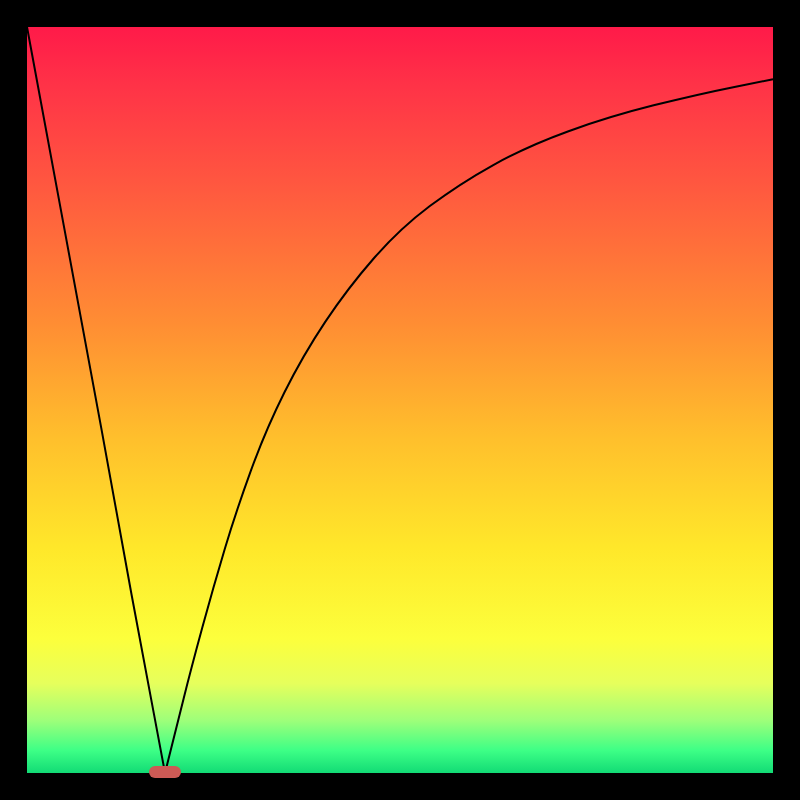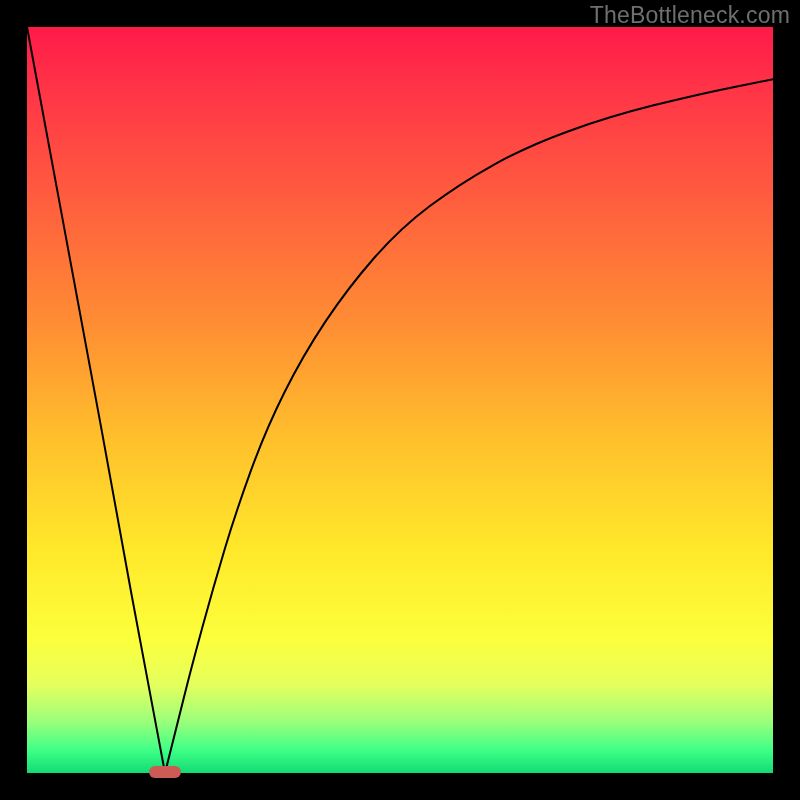--- a/index.html
+++ b/index.html
@@ -67,14 +67,13 @@
 </head>
 <body>
 
 <div class="frame">
   <div class="plot">
     <svg class="curves" viewBox="0 0 746 746" preserveAspectRatio="none">
       <path fill="none" stroke="#000" stroke-width="2" stroke-linejoin="round" d="M 0 0 L 37.300000000000004 201.41999999999996 L 74.60000000000001 402.84 L 104.44000000000001 566.96 L 126.82000000000001 686.32 L 138.01 746 L 138.01 746 Q 149.20000000000002 701.24 156.66000000000003 671.4 Q 164.12 641.56 175.31 600.53 Q 186.5 559.5 197.69 522.2 Q 208.88000000000002 484.90000000000003 223.8 443.87 Q 238.72 402.84 257.37 365.53999999999996 Q 276.02 328.23999999999995 298.4 294.66999999999996 Q 320.78 261.09999999999997 346.89 231.25999999999996 Q 373 201.41999999999996 402.84 179.03999999999996 Q 432.67999999999995 156.65999999999997 466.25 138.01 Q 499.82000000000005 119.36000000000001 540.85 104.44 Q 581.88 89.51999999999998 626.64 78.32999999999998 Q 671.4 67.13999999999999 708.7 59.67999999999995 T 746 52.219999999999914"></path>
     </svg>
     <div class="min-marker" style="width: 32.078px; height: 12px; left: 121.971px; top: 739px; background: rgb(204, 90, 85);"></div>
   </div>
-  <div class="watermark">TheBottleneck.com</div>
 </div>
 
 </body></html>

